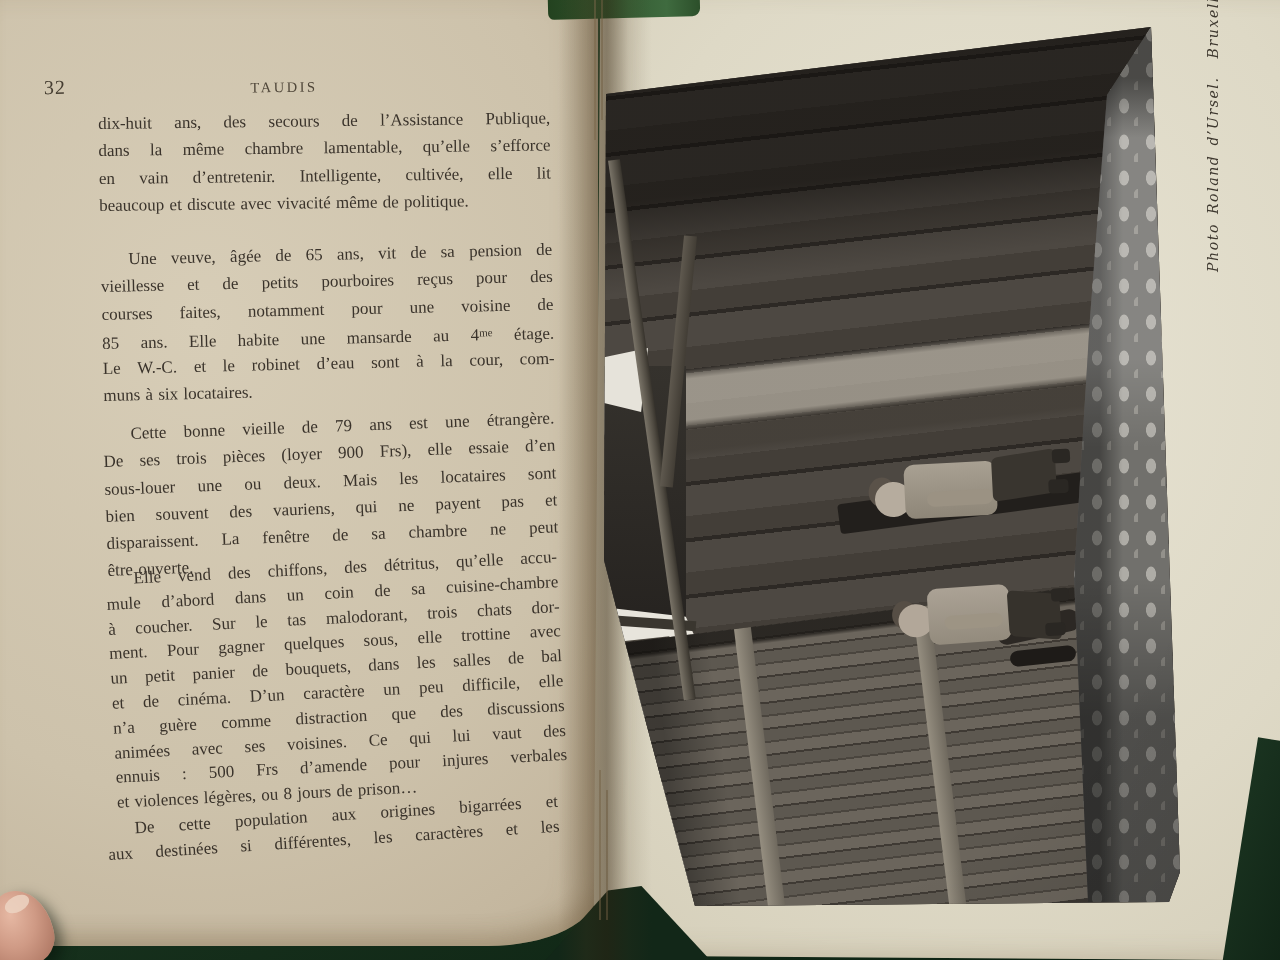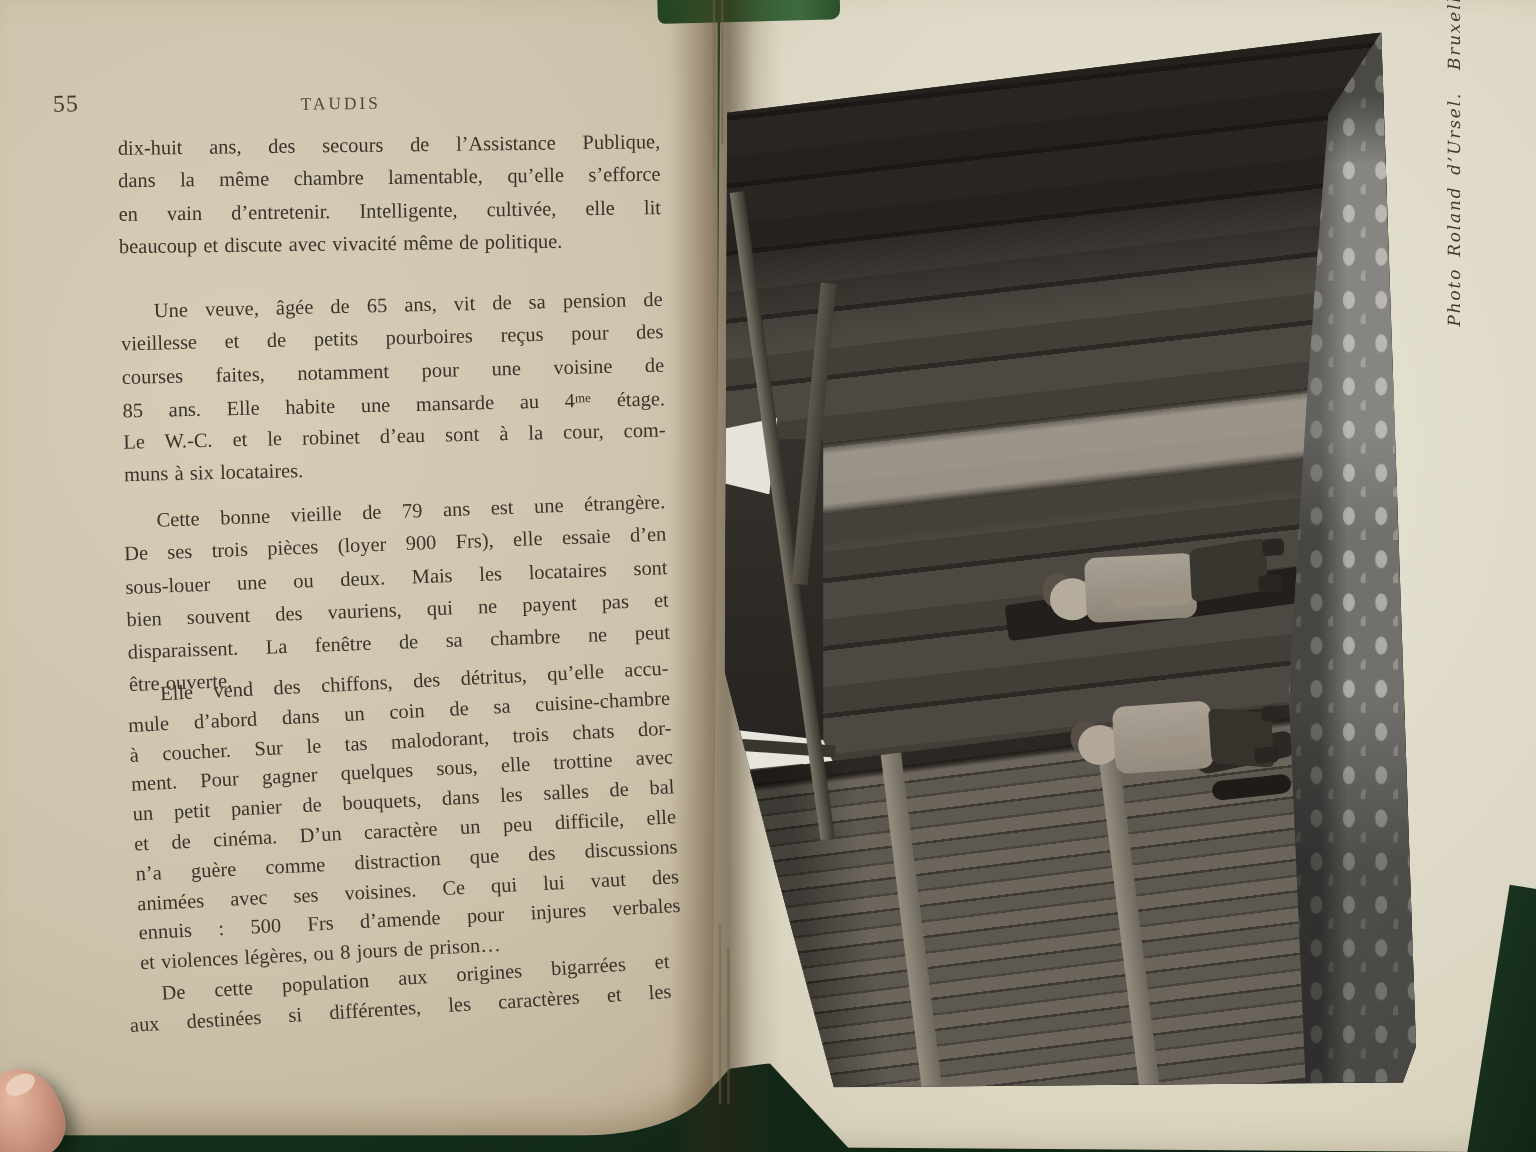--- a/index.html
+++ b/index.html
@@ -137,21 +137,21 @@
 
   <div class="table-top-notch"></div>
   <div class="gutter-vee"></div>
   <div class="table-br"></div>
 
   <div class="edge-line" style="left:594px;top:0;height:140px;"></div>
   <div class="edge-line" style="left:601px;top:0;height:120px;"></div>
   <div class="edge-line" style="left:599px;top:770px;height:150px;"></div>
   <div class="edge-line" style="left:606px;top:790px;height:130px;"></div>
 
-  <div class="pagenum">55</div>
+  <div class="pagenum">32</div>
   <div class="runtitle">TAUDIS</div>
 
   <div class="para p1">
     <div class="tline">dix-huit ans, des secours de l’Assistance Publique,</div>
     <div class="tline">dans la même chambre lamentable, qu’elle s’efforce</div>
     <div class="tline">en vain d’entretenir. Intelligente, cultivée, elle lit</div>
     <div class="tline final">beaucoup et discute avec vivacité même de politique.</div>
   </div>
 
   <div class="para p2">

